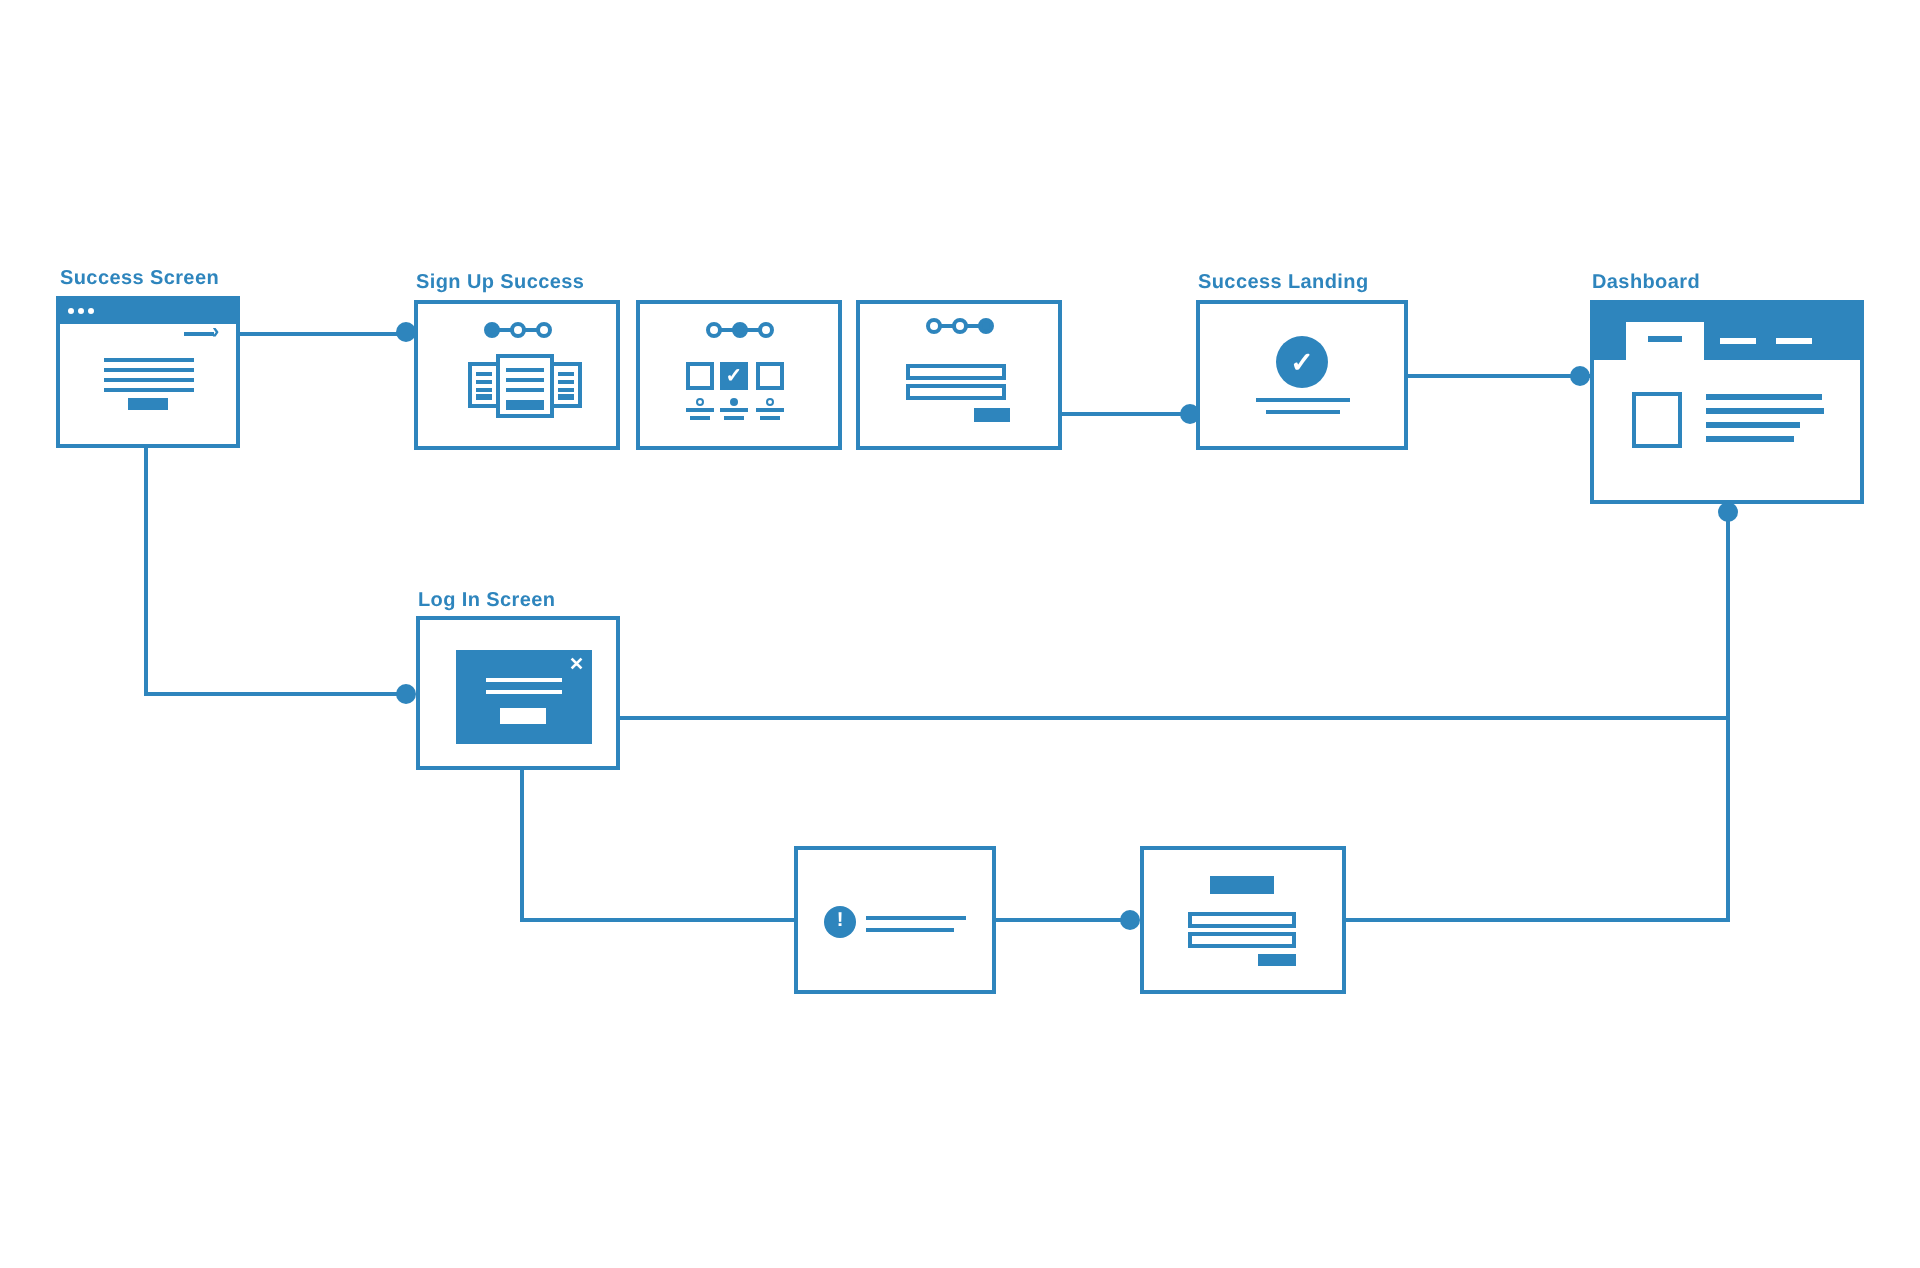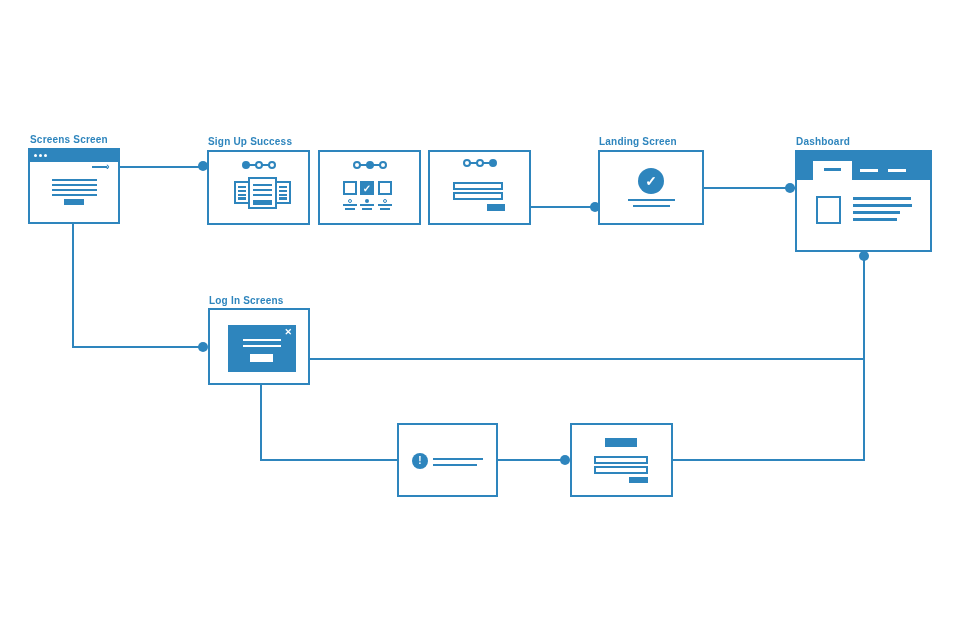--- a/index.html
+++ b/index.html
@@ -50,25 +50,25 @@
   <div class="ln" style="left:498px;top:459px;width:68px;height:2px"></div>
   <div class="ln" style="left:672px;top:459px;width:192px;height:2px"></div>
 
   <div class="dot" style="left:198px;top:161px"></div>
   <div class="dot" style="left:198px;top:342px"></div>
   <div class="dot" style="left:590px;top:202px"></div>
   <div class="dot" style="left:785px;top:183px"></div>
   <div class="dot" style="left:859px;top:251px"></div>
   <div class="dot" style="left:560px;top:455px"></div>
 
-  <div class="lbl" style="left:30px;top:134px">Screens Screen</div>
+  <div class="lbl" style="left:30px;top:134px">Success Screen</div>
   <div class="lbl" style="left:208px;top:136px">Sign Up Success</div>
-  <div class="lbl" style="left:599px;top:136px">Landing Screen</div>
+  <div class="lbl" style="left:599px;top:136px">Success Landing</div>
   <div class="lbl" style="left:796px;top:136px">Dashboard</div>
-  <div class="lbl" style="left:209px;top:295px">Log In Screens</div>
+  <div class="lbl" style="left:209px;top:295px">Log In Screen</div>
 
   <div class="node" style="left:28px;top:148px;width:92px;height:76px">
     <div class="titlebar">
       <span class="tdot" style="left:4px"></span>
       <span class="tdot" style="left:9px"></span>
       <span class="tdot" style="left:14px"></span>
     </div>
     <div class="wln" style="left:62px;top:16px;width:15px"></div>
     <span class="chev" style="left:76px;top:11px">›</span>
     <div class="wln" style="left:22px;top:29px;width:45px"></div>

